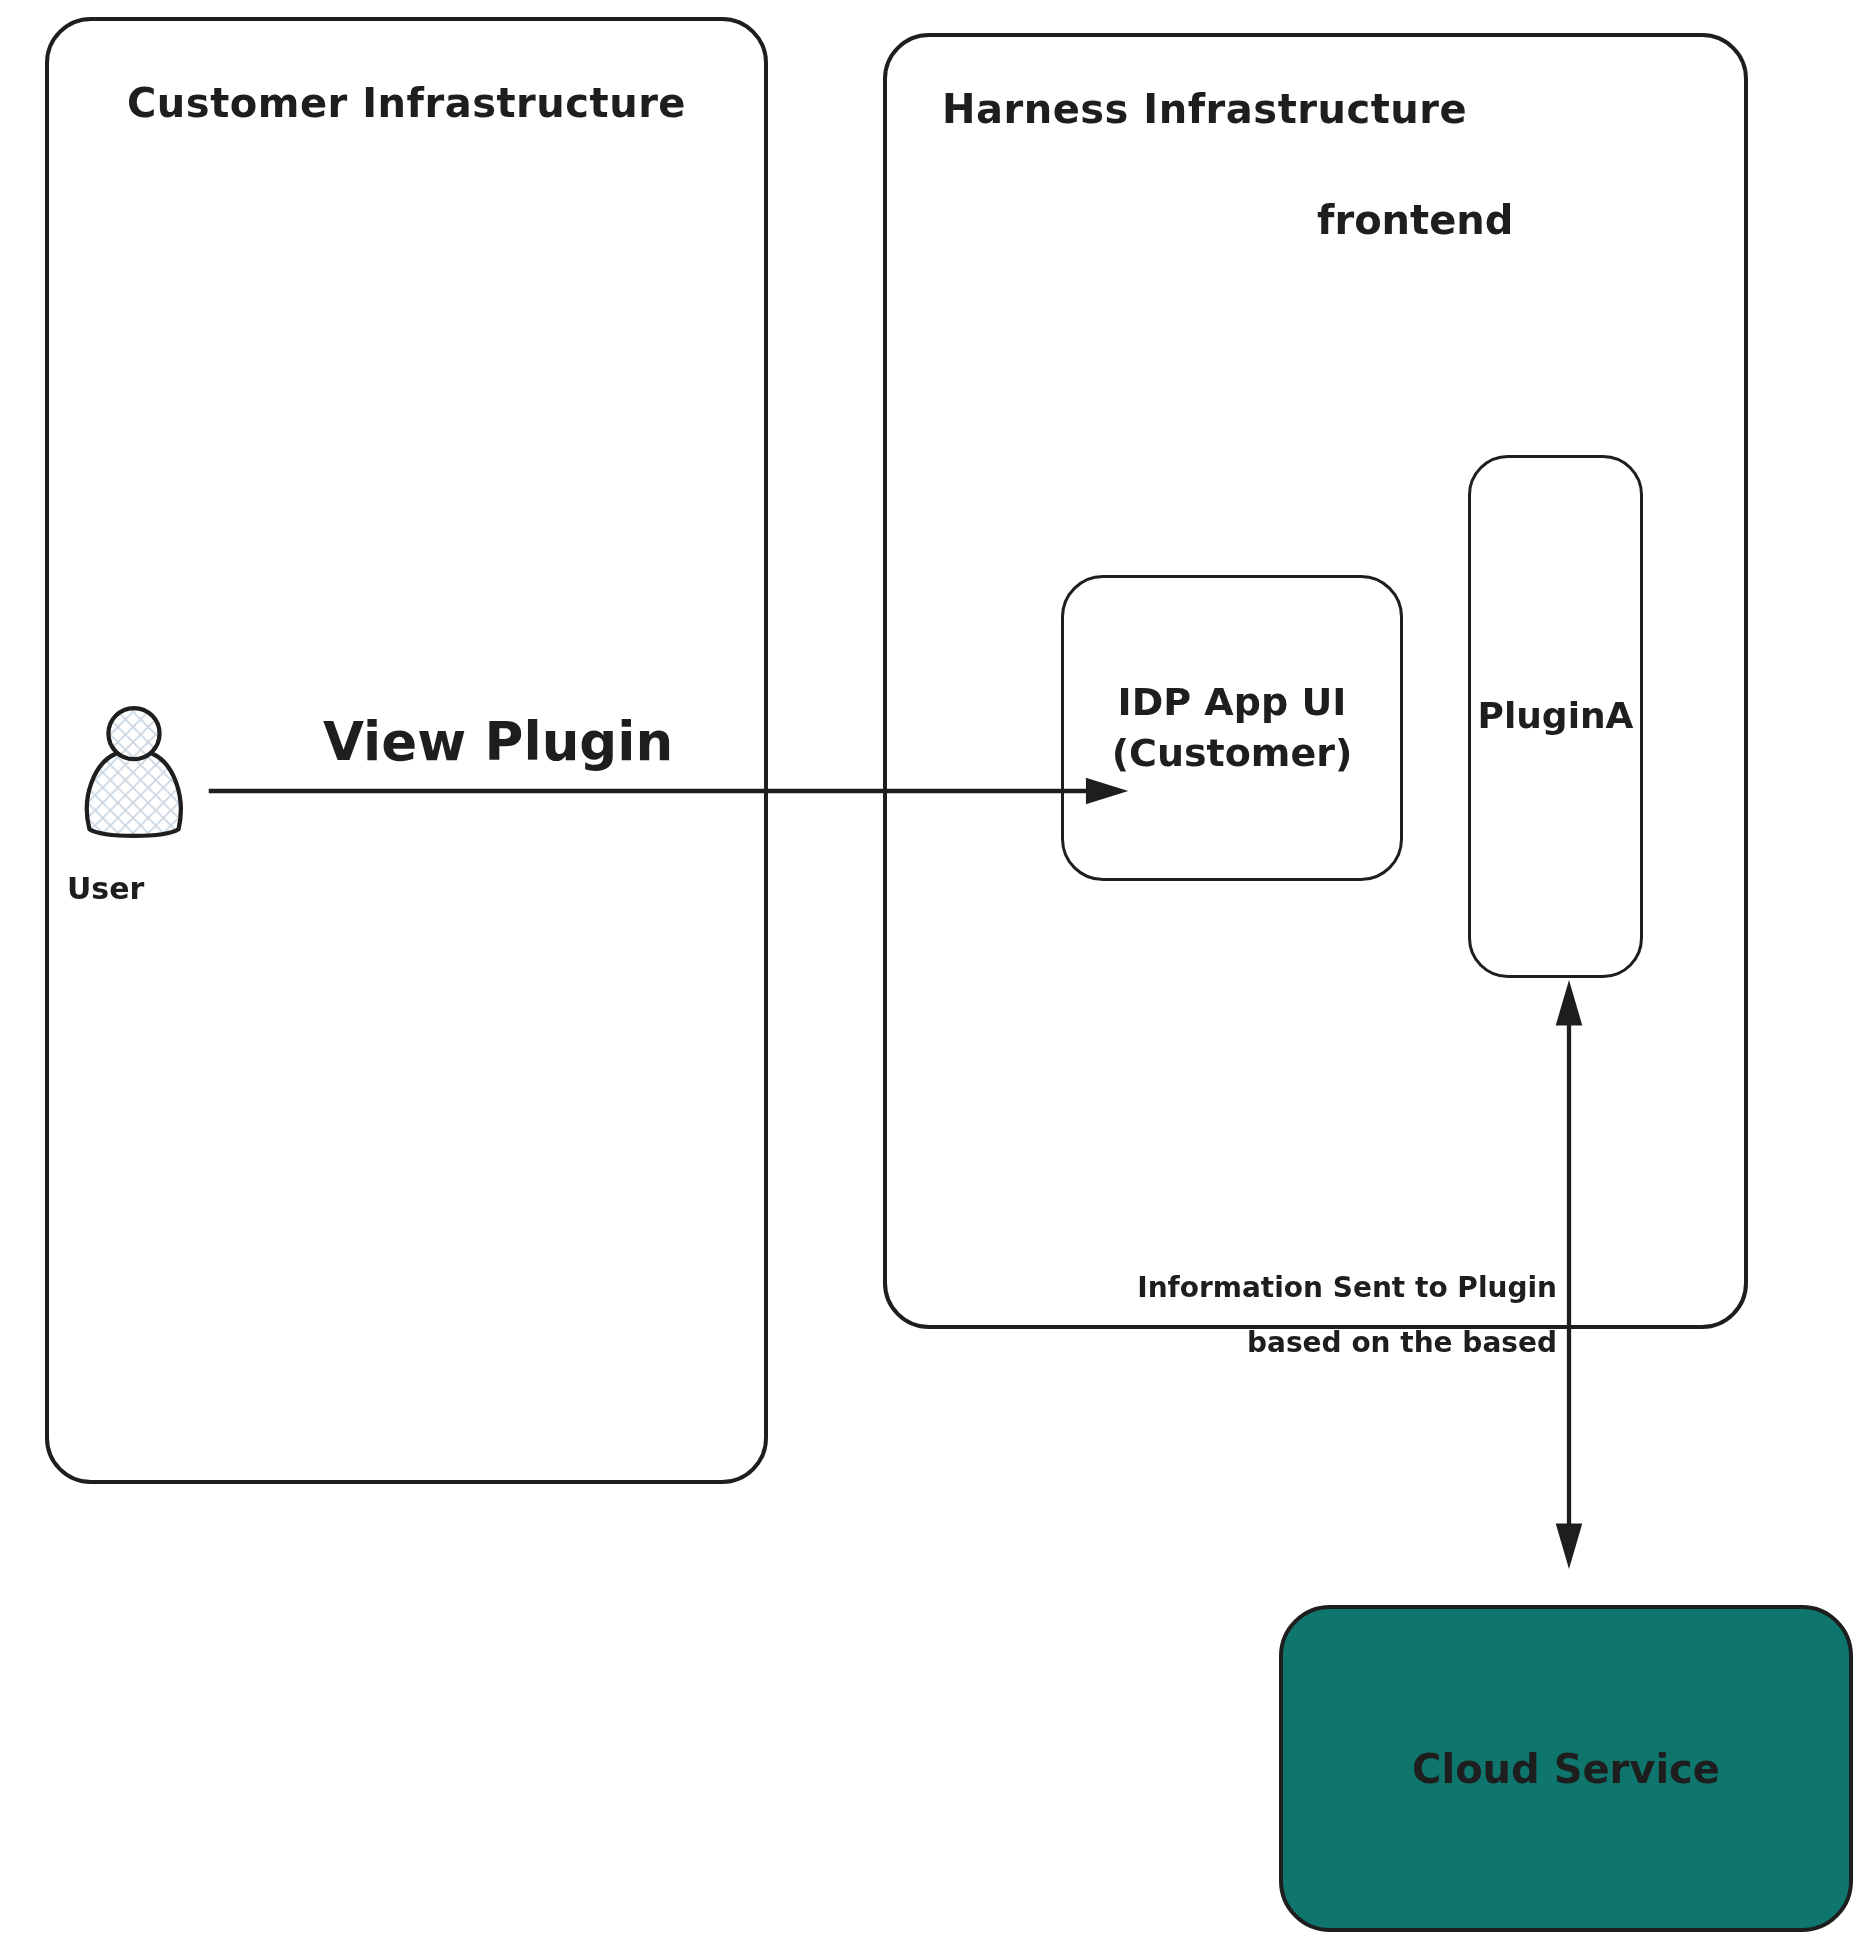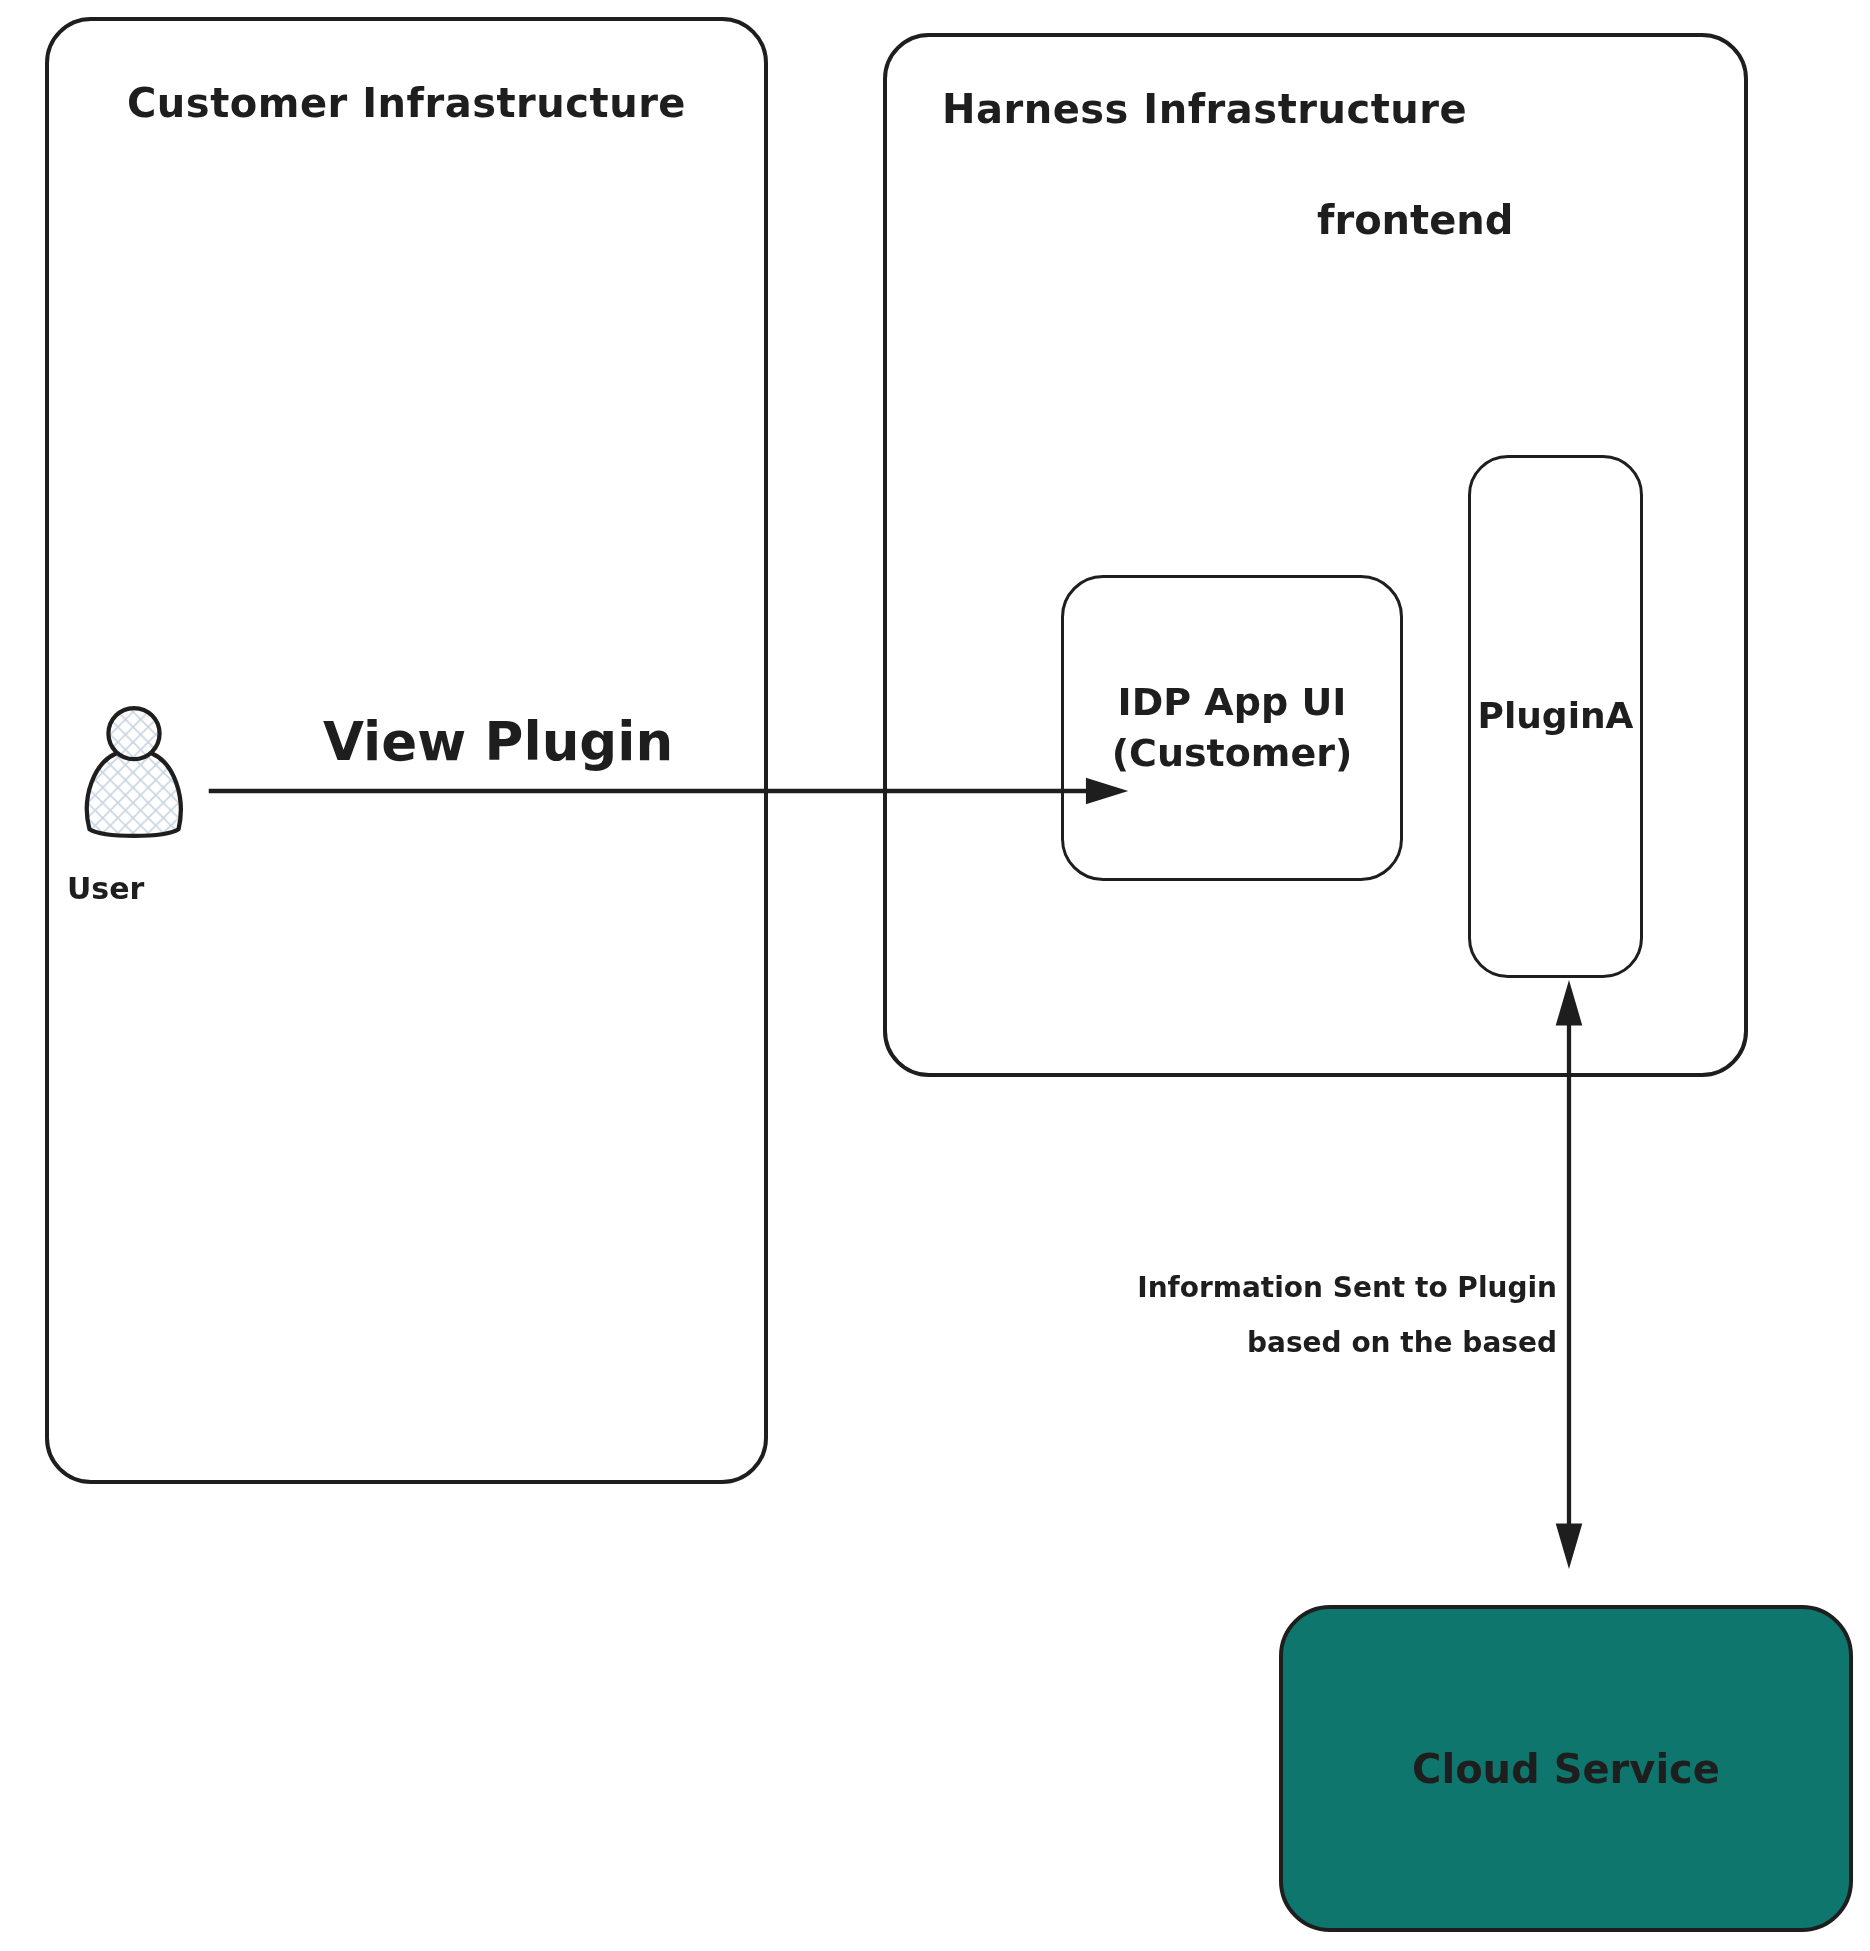--- a/index.html
+++ b/index.html
@@ -103,21 +103,21 @@
 </style>
 </head>
 <body>
 
 <div class="canvas">
 
   <div class="sketch-box" style="left:17px; top:17px; width:723px; height:1467px;margin-left:28px;">
     <div class="box-title customer-title">Customer Infrastructure</div>
   </div>
 
-  <div class="sketch-box" style="left:883px; top:33px; width:865px; height:1044px;">
+  <div class="sketch-box" style="left:883px; top:33px; width:865px; height:1296px;">
     <div class="box-title harness-title">Harness Infrastructure</div>
     <div class="frontend-label">frontend</div>
   </div>
 
   <div class="inner-box" style="left:1061px; top:575px; width:342px; height:306px; border-radius:42px;">
     <div class="node-label">
       <div>IDP App UI</div>
       <div>(Customer)</div>
     </div>
   </div>

